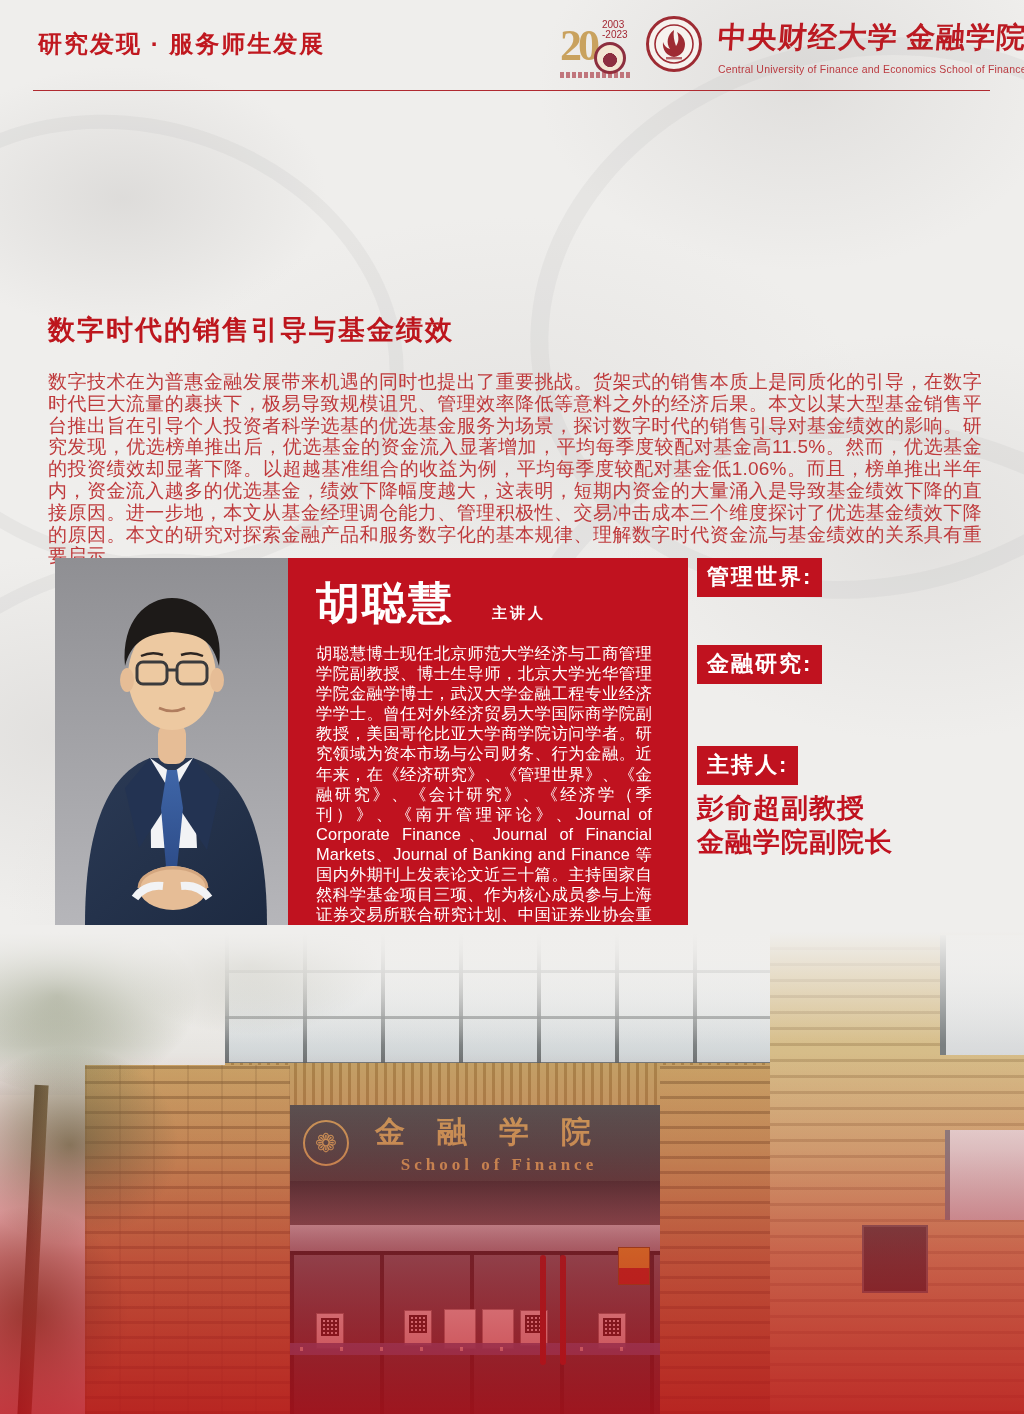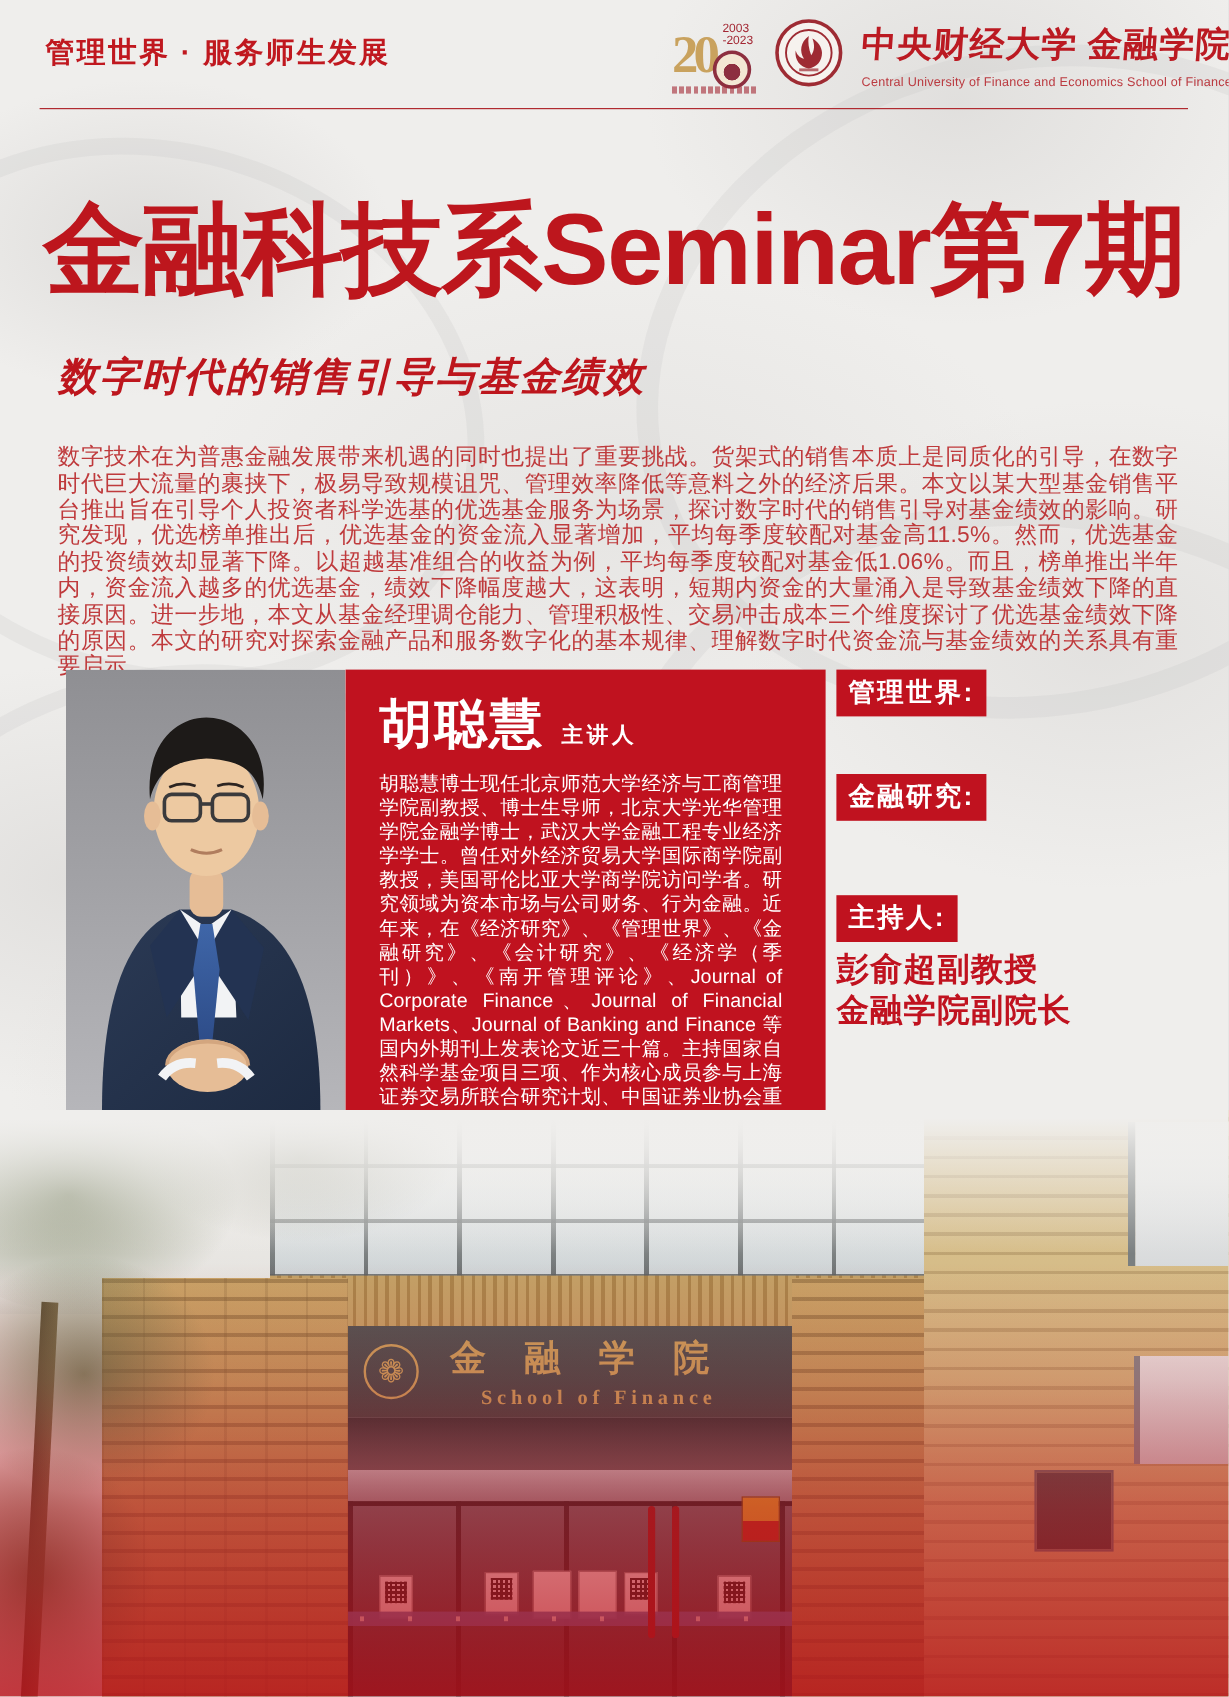--- a/index.html
+++ b/index.html
@@ -30,28 +30,28 @@
   .anniv .yrs{position:absolute;left:42px;top:0px;font-size:10px;line-height:10px;font-weight:normal;color:#a32733;white-space:pre;}
   .anniv .cap{position:absolute;left:0;top:52px;width:70px;height:6px;background:repeating-linear-gradient(90deg,#a32733 0 4px,rgba(0,0,0,0) 4px 6px);opacity:.6;}
   .seal{position:absolute;left:86px;top:2px;width:56px;height:56px;border-radius:50%;border:3px solid #9e2b33;box-sizing:border-box;display:flex;align-items:center;justify-content:center;background:#f6f2ee;}
   .seal svg{width:42px;height:42px;}
   .brand{position:absolute;left:158px;top:4px;width:300px;}
   .brand-cn{font-size:29px;font-weight:bold;color:#bb1a22;letter-spacing:1px;transform:skewX(-4deg);white-space:nowrap;font-family:"Liberation Serif","DejaVu Serif",serif;}
   .brand-en{margin-top:5px;font-size:10.5px;color:#bb3a40;white-space:nowrap;letter-spacing:.2px;}
   .header-rule{position:absolute;left:33px;top:90px;width:957px;height:1px;background:#b02a30;}
   
   .title{position:absolute;left:36px;top:158px;width:960px;font-size:84px;line-height:100px;font-weight:800;color:#bd161d;letter-spacing:-1px;white-space:nowrap;}
-  .subtitle{position:absolute;left:48px;top:292px;font-size:33px;font-weight:bold;color:#bd161d;letter-spacing:2px;font-style:italic;}
+  .subtitle{position:absolute;left:48px;top:312px;font-size:27px;font-weight:bold;color:#bd161d;letter-spacing:2px;}
   .abstract{position:absolute;left:48px;top:352px;width:934px;font-size:19px;line-height:21.8px;color:#bf3a3c;text-align:justify;letter-spacing:.2px;}
   
   .photo{position:absolute;left:55px;top:558px;width:233px;height:367px;overflow:hidden;}
   .bio-box{position:absolute;left:288px;top:558px;width:400px;height:367px;background:#c0121f;box-sizing:border-box;padding:16px 36px 0 28px;}
   .name-row{display:flex;align-items:baseline;gap:14px;}
   .sp-name{font-size:44px;font-weight:bold;color:#ffffff;letter-spacing:2px;}
-  .sp-role{font-size:18px;font-weight:bold;color:#ffffff;letter-spacing:3px;}
+  .sp-role{font-size:15px;font-weight:bold;color:#ffffff;letter-spacing:3px;margin-left:24px;}
   .sp-bio{margin-top:10px;font-size:16.4px;line-height:20.1px;color:#ffffff;text-align:justify;letter-spacing:.1px;}
   .info-col{position:absolute;left:697px;top:558px;width:316px;}
   .badge{display:inline-block;background:#c0121f;color:#ffffff;font-size:22px;font-weight:bold;padding:4px 10px 5px 10px;letter-spacing:2px;}
   .info-text{margin-top:6px;font-size:27px;line-height:34px;font-weight:bold;color:#c0121f;letter-spacing:1px;white-space:nowrap;}
   .gap1{margin-top:48px;}
   .gap2{margin-top:62px;}
   
   .photo-area{position:absolute;left:0;top:925px;width:1024px;height:489px;overflow:hidden;background:#e9e6e1;}
   .upper-haze{position:absolute;left:0;top:0;width:1024px;height:170px;background:linear-gradient(#f4f2ef,#e3e1dd);}
   .win-grid{position:absolute;left:225px;top:0;width:545px;height:140px;
@@ -112,21 +112,21 @@
 </style>
 </head>
 <body>
 
 <div class="poster">
   <div class="tex t1"></div>
   <div class="tex t2"></div>
   <div class="tex t3"></div>
   <div class="tex t4"></div>
 
-  <div class="slogan">管理世界 · 服务师生发展</div>
+  <div class="slogan">研究发现 · 服务师生发展</div>
 
   <div class="logo-row">
     <div class="anniv">
       <div class="big20">20</div>
       <div class="ring"></div>
       <div class="yrs">2003
 -2023</div>
       <div class="cap"></div>
     </div>
     <div class="seal">
@@ -136,21 +136,20 @@
         <rect x="13" y="34" width="16" height="2.4" fill="#9e2b33" opacity=".7"></rect>
       </svg>
     </div>
     <div class="brand">
       <div class="brand-cn">中央财经大学 金融学院</div>
       <div class="brand-en">Central University of Finance and Economics   School of Finance</div>
     </div>
   </div>
   <div class="header-rule"></div>
 
-  <div class="title">金融科技系Seminar第7期</div>
   <div class="subtitle">数字时代的销售引导与基金绩效</div>
   <p class="abstract">数字技术在为普惠金融发展带来机遇的同时也提出了重要挑战。货架式的销售本质上是同质化的引导，在数字时代巨大流量的裹挟下，极易导致规模诅咒、管理效率降低等意料之外的经济后果。本文以某大型基金销售平台推出旨在引导个人投资者科学选基的优选基金服务为场景，探讨数字时代的销售引导对基金绩效的影响。研究发现，优选榜单推出后，优选基金的资金流入显著增加，平均每季度较配对基金高11.5%。然而，优选基金的投资绩效却显著下降。以超越基准组合的收益为例，平均每季度较配对基金低1.06%。而且，榜单推出半年内，资金流入越多的优选基金，绩效下降幅度越大，这表明，短期内资金的大量涌入是导致基金绩效下降的直接原因。进一步地，本文从基金经理调仓能力、管理积极性、交易冲击成本三个维度探讨了优选基金绩效下降的原因。本文的研究对探索金融产品和服务数字化的基本规律、理解数字时代资金流与基金绩效的关系具有重要启示。</p>
 
   <div class="photo">
     <svg viewBox="0 0 233 367" width="233" height="367">
       <defs>
         <linearGradient id="bgGrad" x1="0" y1="0" x2="0" y2="1">
           <stop offset="0" stop-color="#8f8f93"></stop>
             <stop offset="1" stop-color="#b6b6ba"></stop>
         </linearGradient>

